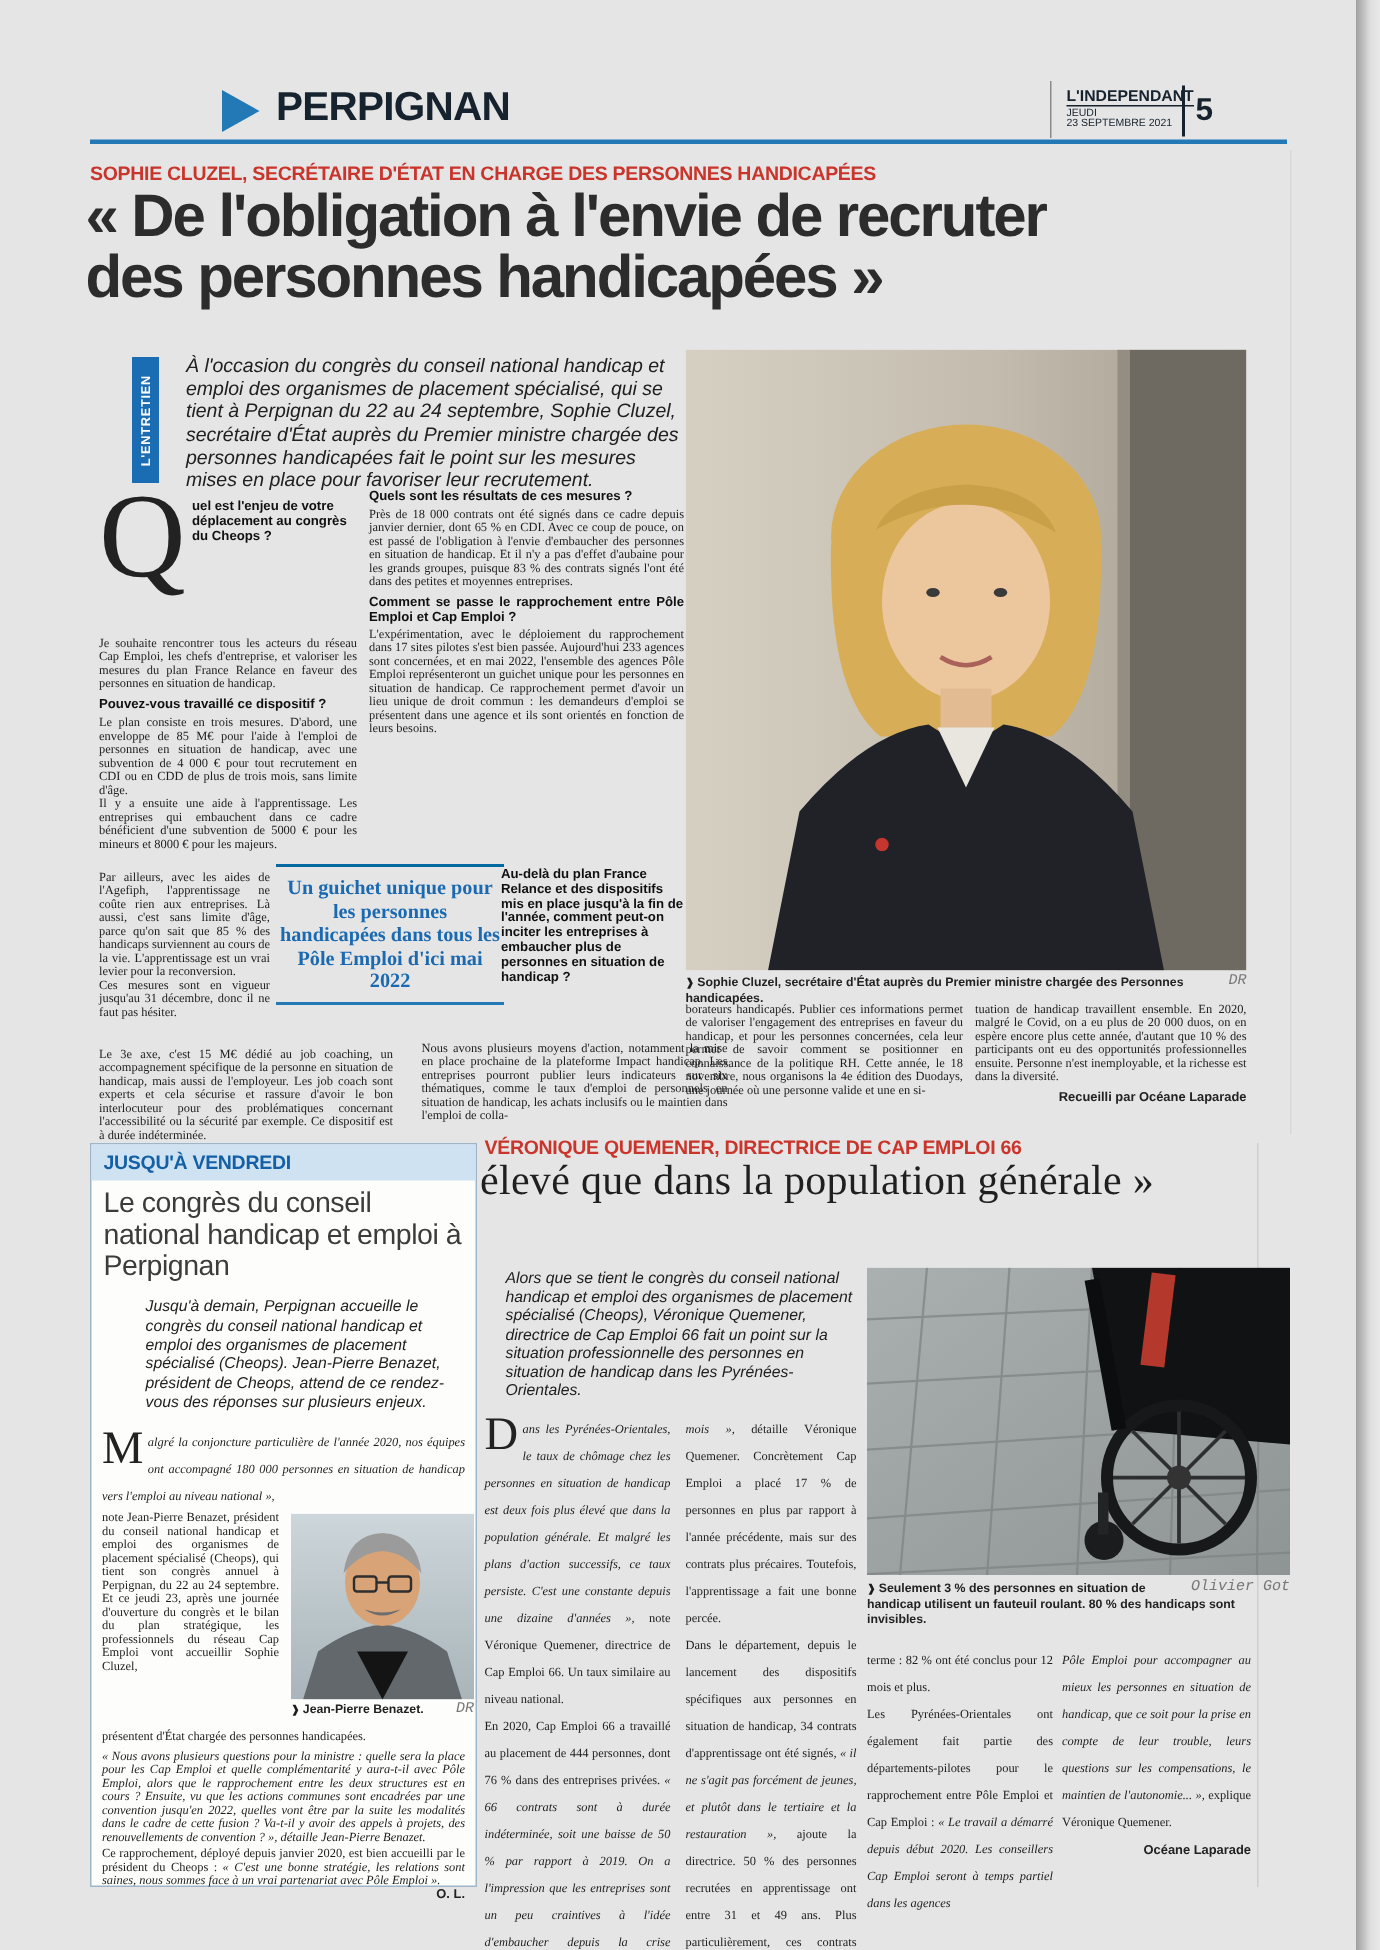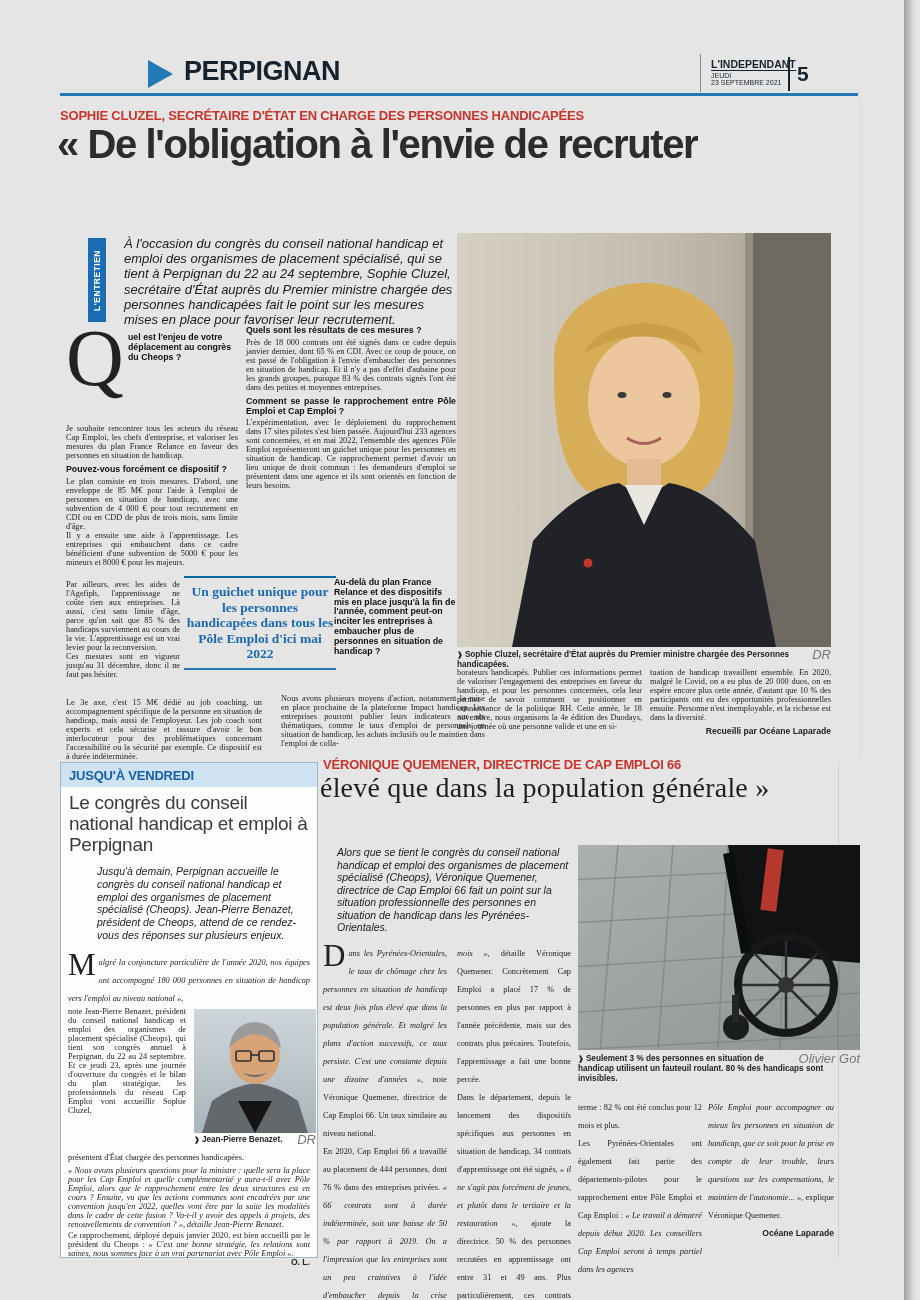--- a/index.html
+++ b/index.html
@@ -10,21 +10,21 @@
   .serif{font-family:"Liberation Serif",serif;}
   .just{text-align:justify;}
   .it{font-style:italic;}
   .prl{white-space:pre-line;}
   .bodytxt{font-size:8.3px;line-height:9px;color:#1d1d1d;}
   .qhead{font-family:"Liberation Sans",sans-serif;font-weight:bold;font-size:8.8px;line-height:9.8px;color:#101010;margin:5px 0 2px;}
   .kicker{font-family:"Liberation Sans",sans-serif;font-weight:bold;color:#c9342b;font-size:13px;letter-spacing:-0.2px;}
   .dropQ{position:absolute;left:0;top:-8px;font-size:80px;line-height:80px;font-family:"Liberation Serif",serif;color:#222;}
   .dcap{float:left;font-size:31px;line-height:26px;padding:1px 3px 0 0;font-family:"Liberation Serif",serif;color:#222;font-style:normal;}
   .caption{font-family:"Liberation Sans",sans-serif;font-weight:bold;font-size:8.2px;line-height:10px;color:#222;}
-  .credit{float:right;font-family:Liberation Sans, sans-serif;font-weight:normal;font-style:italic;font-size:13px;color:#777;text-align:center;}
+  .credit{float:right;font-family:Liberation Mono, monospace;font-weight:normal;font-style:italic;font-size:10px;color:#777;text-align:center;}
   .capmark{color:#1d1d1d;font-size:7px;margin-right:2px;}
   .byline{font-family:"Liberation Sans",sans-serif;font-weight:bold;font-size:8.6px;color:#222;text-align:right;}
   .rule{background:#2279b6;}
   .photo{overflow:hidden;}
   svg{display:block;}
 </style>
 </head>
 <body>
 
 <div class="page">
@@ -41,34 +41,35 @@
     <div style="font-size:7px;color:#16222e;">JEUDI</div>
     <div style="font-size:7px;color:#16222e;">23 SEPTEMBRE 2021</div>
   </div>
   <div class="abs sans" style="left:788px;top:57px;border-left:2px solid #16222e;padding-left:7px;font-size:21px;font-weight:bold;color:#16222e;height:34px;line-height:34px;">5</div>
   <div class="abs rule" style="left:60px;top:93px;width:798px;height:3px;"></div>
 
   <div class="abs kicker" style="left:60px;top:108px;">SOPHIE CLUZEL, SECRÉTAIRE D'ÉTAT EN CHARGE DES PERSONNES HANDICAPÉES</div>
 
   <div class="abs sans" style="left:57px;top:124px;width:810px;font-weight:800;font-size:40px;line-height:41px;letter-spacing:-1.4px;color:#2c2c2c;">
     <div>« De l'obligation à l'envie de recruter</div>
+    <div>des personnes handicapées »</div>
   </div>
 
   <div class="abs" style="left:88px;top:238px;width:18px;height:84px;background:#1a6cb3;display:flex;align-items:center;justify-content:center;">
     <span class="sans" style="writing-mode:vertical-rl;transform:rotate(180deg);color:#fff;font-size:8.5px;font-weight:bold;letter-spacing:0.5px;">L'ENTRETIEN</span>
   </div>
   <div class="abs sans it" style="left:124px;top:236px;width:332px;font-size:13px;line-height:15.2px;color:#202020;">À l'occasion du congrès du conseil national handicap et emploi des organismes de placement spécialisé, qui se tient à Perpignan du 22 au 24 septembre, Sophie Cluzel, secrétaire d'État auprès du Premier ministre chargée des personnes handicapées fait le point sur les mesures mises en place pour favoriser leur recrutement.</div>
 
   <div class="abs" style="left:66px;top:326px;width:172px;height:98px;">
     <span class="dropQ">Q</span>
     <div class="qhead" style="margin-left:62px;padding-top:2px;">uel est l'enjeu de votre déplacement au congrès du Cheops ?</div>
   </div>
   <div class="abs just" style="left:66px;top:424px;width:172px;">
     <div class="bodytxt">Je souhaite rencontrer tous les acteurs du réseau Cap Emploi, les chefs d'entreprise, et valoriser les mesures du plan France Relance en faveur des personnes en situation de handicap.</div>
-    <div class="qhead">Pouvez-vous forcément ce dispositif ?</div>
+    <div class="qhead">Pouvez-vous travaillé ce dispositif ?</div>
     <div class="bodytxt prl">Le plan consiste en trois mesures. D'abord, une enveloppe de 85 M€ pour l'aide à l'emploi de personnes en situation de handicap, avec une subvention de 4 000 € pour tout recrutement en CDI ou en CDD de plus de trois mois, sans limite d'âge.
 Il y a ensuite une aide à l'apprentissage. Les entreprises qui embauchent dans ce cadre bénéficient d'une subvention de 5000 € pour les mineurs et 8000 € pour les majeurs.</div>
   </div>
   <div class="abs just bodytxt prl" style="left:66px;top:580px;width:114px;">Par ailleurs, avec les aides de l'Agefiph, l'apprentissage ne coûte rien aux entreprises. Là aussi, c'est sans limite d'âge, parce qu'on sait que 85 % des handicaps surviennent au cours de la vie. L'apprentissage est un vrai levier pour la reconversion.
 Ces mesures sont en vigueur jusqu'au 31 décembre, donc il ne faut pas hésiter.</div>
   <div class="abs just bodytxt" style="left:66px;top:698px;width:196px;">Le 3e axe, c'est 15 M€ dédié au job coaching, un accompagnement spécifique de la personne en situation de handicap, mais aussi de l'employeur. Les job coach sont experts et cela sécurise et rassure d'avoir le bon interlocuteur pour des problématiques concernant l'accessibilité ou la sécurité par exemple. Ce dispositif est à durée indéterminée.</div>
 
   <div class="abs" style="left:184px;top:576px;width:148px;border-top:2px solid #0369a1;border-bottom:2px solid #2279b6;padding:6px 2px;">
     <div class="serif" style="font-weight:bold;font-style:normal;color:#1b6ab1;font-size:13.5px;line-height:15.5px;text-align:center;">Un guichet unique pour les personnes handicapées dans tous les Pôle Emploi d'ici mai 2022</div>
   </div>

